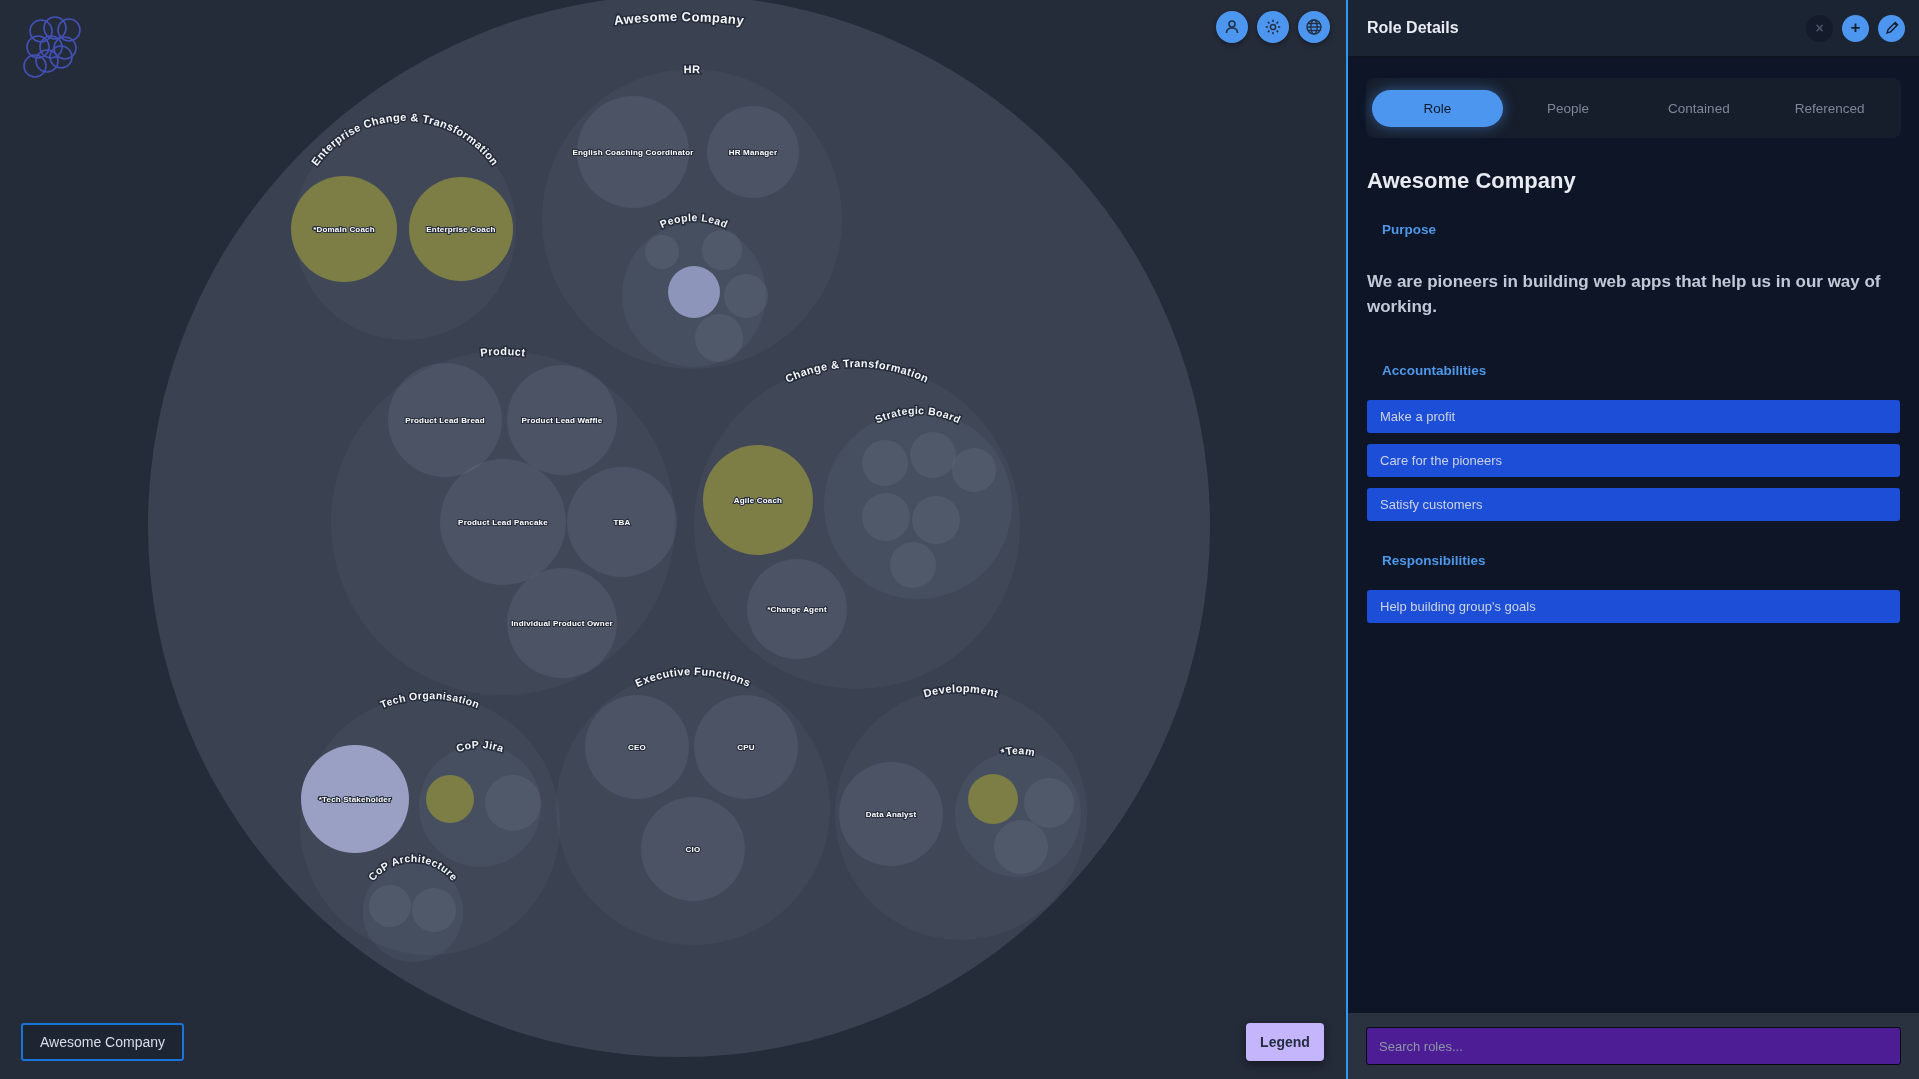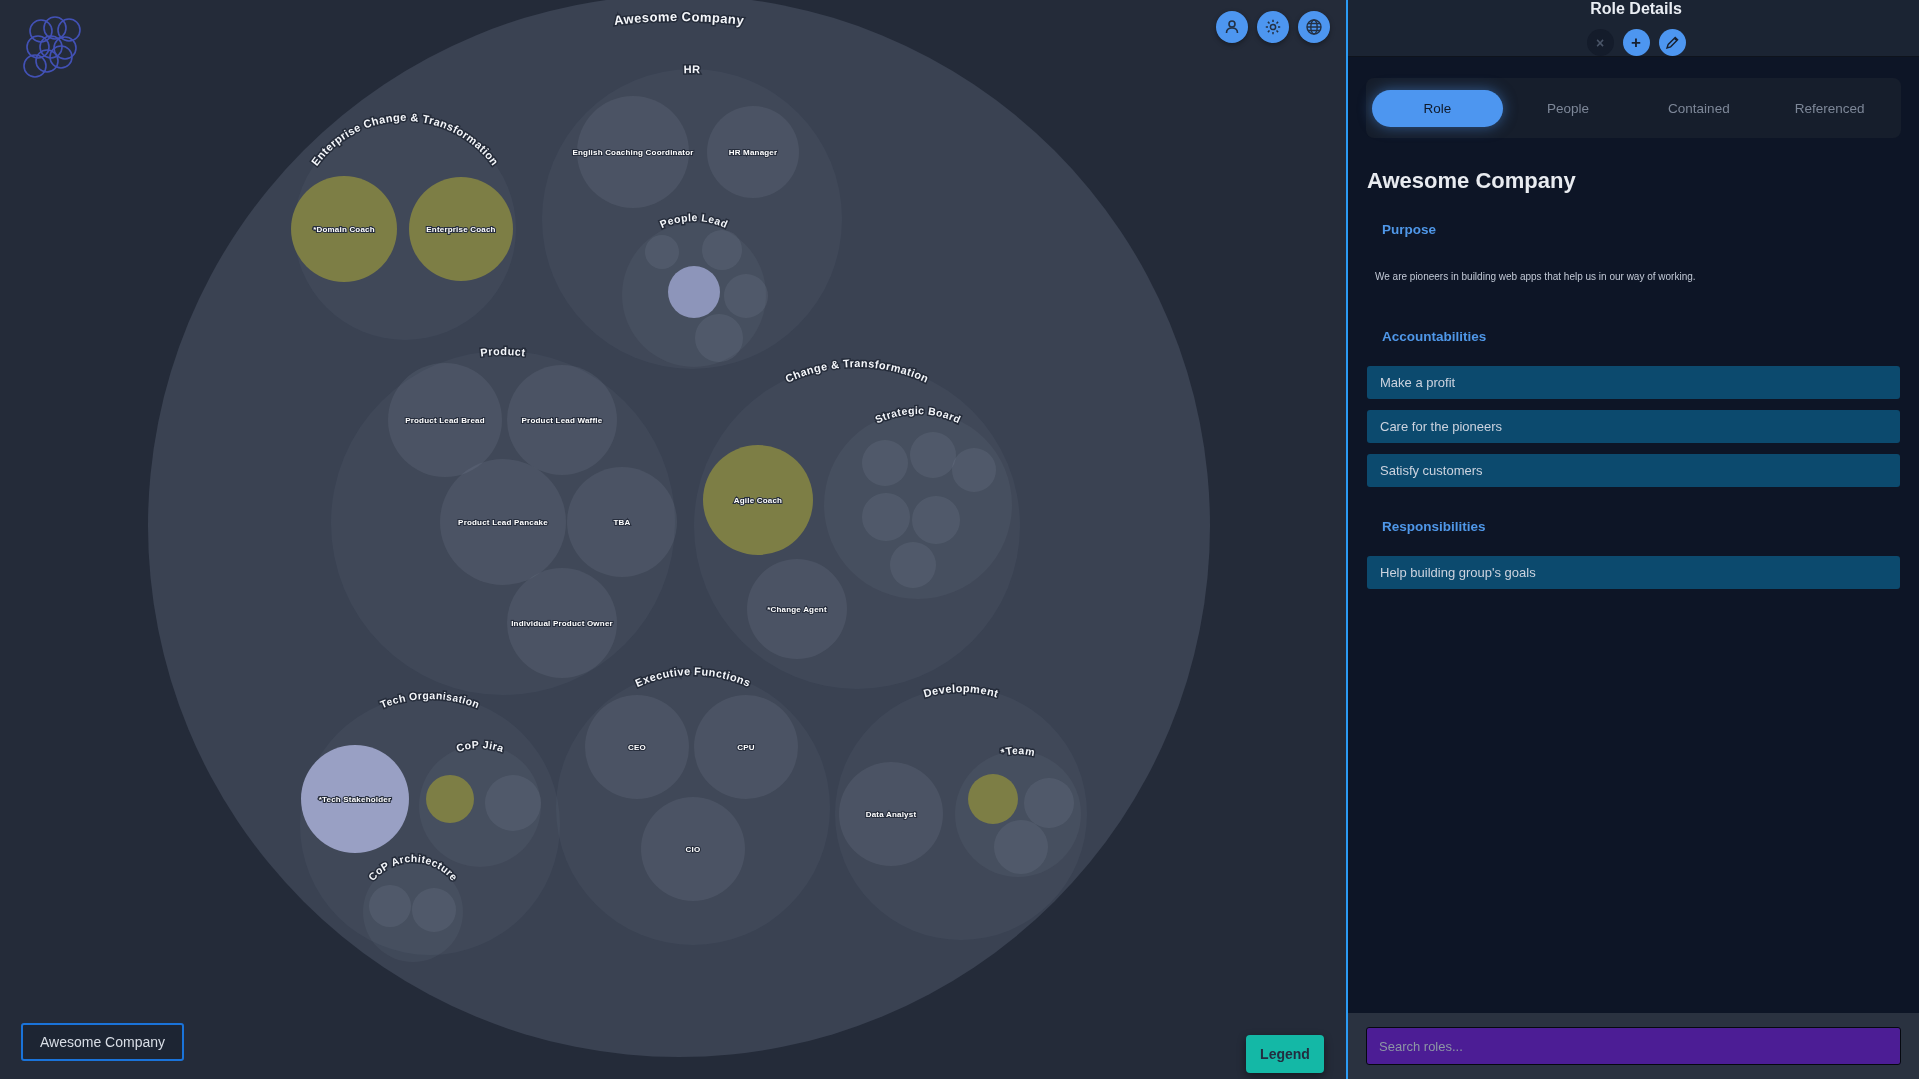--- a/index.html
+++ b/index.html
@@ -29,50 +29,50 @@
 
   .canvas-toolbar { position:absolute; top:11px; right:16px; display:flex; gap:9px; }
   .round-btn { width:32px; height:32px; border-radius:50%; background:#4d96f0; border:none;
                display:flex; align-items:center; justify-content:center; cursor:pointer;
                color:#233043; font-weight:bold; box-shadow:0 2px 5px rgba(0,0,0,.35); }
   .round-btn svg { display:block; }
 
   .breadcrumb-btn { position:absolute; left:21px; bottom:18px; height:38px; padding:0 17px;
                     background:rgba(23,30,44,.45); border:2px solid #1a73d9; border-radius:3px;
                     color:#d9dee6; font-size:14px; font-family:"Liberation Sans",sans-serif; cursor:pointer; }
-  .legend-btn { position:absolute; right:22px; bottom:6px; height:38px; width:78px;
-                background:#14b8a6; border:none; border-radius:4px; color:#232d40;
+  .legend-btn { position:absolute; right:22px; bottom:18px; height:38px; width:78px;
+                background:#c4b5fd; border:none; border-radius:4px; color:#232d40;
                 font-size:14px; font-weight:bold; font-family:"Liberation Sans",sans-serif;
                 box-shadow:0 3px 8px rgba(0,0,0,.45); cursor:pointer; }
 
   
   .sidebar { position:relative; width:573px; height:1079px; background:#0d1526;
              border-left:2px solid #2b9bf4; }
   .sb-header { height:57px; background:#1b2433; display:flex; align-items:center;
                justify-content:space-between; padding:0 14px 0 19px;
-               border-bottom:1px solid rgba(0,0,0,.45);flex-direction:column; }
+               border-bottom:1px solid rgba(0,0,0,.45); }
   .sb-title { color:#e9edf3; font-size:16px; font-weight:bold; }
   .sb-actions { display:flex; gap:9px; align-items:center; }
   .mini-btn { width:27px; height:27px; border-radius:50%; border:none; cursor:pointer;
               display:flex; align-items:center; justify-content:center; font-weight:bold; }
   .mini-btn.dim { background:#141c2b; color:#4a5568; font-size:14px; }
   .mini-btn.blue { background:#4d96f0; color:#17202f; font-size:17px; }
 
   .tabbar { margin:21px 18px 0; height:60px; background:#161e2c; border-radius:8px;
             display:flex; align-items:center; padding:0 6px; }
   .tab { flex:1; text-align:center; color:#7d8798; font-size:13.5px; font-weight:normal;
          height:37px; line-height:37px; cursor:pointer; }
   .tab.active { background:#4d96f0; color:#0f1a2b; border-radius:20px;
                 box-shadow:0 0 14px rgba(77,150,240,.5); }
 
   .role-title { margin:30px 19px 0; color:#e8ebf0; font-size:22px; font-weight:bold; }
   .sec-head { margin:28px 19px 0; color:#4f97e8; font-size:13.5px; font-weight:bold;padding-left:15px; }
-  .purpose-text { margin:33px 27px 0; color:#c2c9d6; font-size:10px; line-height:1.45; }
+  .purpose-text { margin:33px 19px 0; color:#c2c9d6; font-size:17px; line-height:1.45;font-weight:bold; }
   .item-list { margin:22px 19px 0; }
-  .item { height:33px; line-height:33px; background:#0c4a6e; border-radius:3px;
+  .item { height:33px; line-height:33px; background:#1d4ed8; border-radius:3px;
           color:#ccd3df; font-size:13px; padding:0 13px; margin-bottom:11px; cursor:pointer; }
   .sb-footer { position:absolute; left:0; right:0; bottom:0; height:66px; background:#2a3240; }
   .search-input { position:absolute; left:18px; right:18px; top:14px; height:38px;
                   background:#4c1d95; border:1px solid #05080f; border-radius:3px;
                   color:#aab3c2; font-size:13px; padding:0 12px; outline:none;
                   font-family:"Liberation Sans",sans-serif; }
   .search-input::placeholder { color:#8d96a5; }
 </style>
 </head>
 <body>

